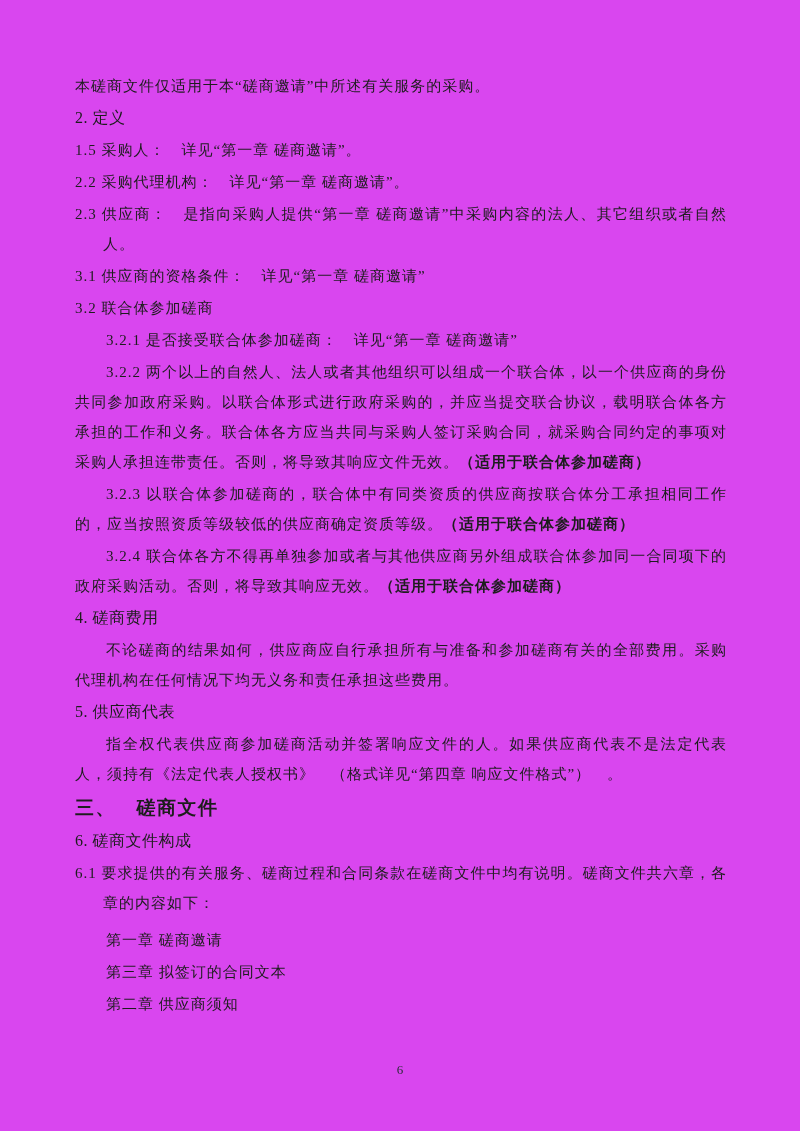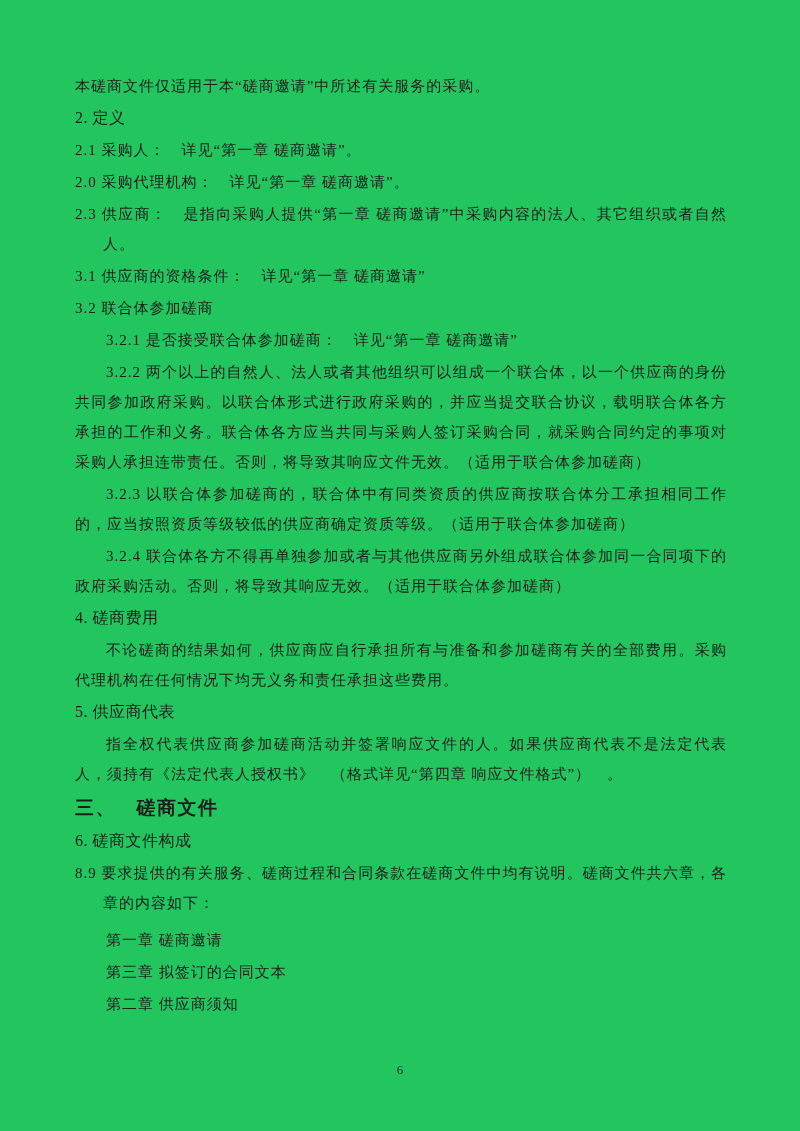--- a/index.html
+++ b/index.html
@@ -1,53 +1,53 @@
 <!DOCTYPE html>
 <html><head>
 <meta charset="utf-8">
 <style>
   html,body { margin:0; padding:0; background:#ffffff; }
   .page {
-    position:relative; width:800px; height:1131px; background:#22c55e;
+    position:relative; width:800px; height:1131px; background:#d946ef;
     font-family:"Liberation Serif","DejaVu Serif",serif;
     color:#1d1d1d; overflow:hidden;
   }
   .content {
     position:absolute; left:75px; top:71px; width:652px;
     font-size:15px; line-height:30px; letter-spacing:1px;
   }
   .content p { margin:0 0 2px 0; }
   .h   { font-size:16px; font-weight:400; margin:3px 0 3px 0; letter-spacing:0.5px; }
   .center-h {
     font-size:19px; font-weight:700;
     line-height:33px; margin:7px 0 5px 0; letter-spacing:1.5px;
   }
   .j   { text-align:justify; }
   .ti  { text-indent:31px; }      
   .hang{ padding-left:28px; text-indent:-28px; } 
   .chapters { margin-top:7px; }
   .chapter  { text-indent:31px; margin-bottom:2px; }
-  .bold-note { font-weight:400; }
+  .bold-note { font-weight:700; }
   .pageno {
     position:absolute; top:1060px; left:0; width:100%;
     text-align:center; font-size:13px; line-height:20px;
     color:#2b2b3a; letter-spacing:0;
   }
 </style>
 </head>
 <body>
 
 <div class="page">
   <div class="content">
 
     <p class="j">本磋商文件仅适用于本“磋商邀请”中所述有关服务的采购。</p>
 
     <p class="h">2. 定义</p>
-    <p>2.1 采购人：　详见“第一章 磋商邀请”。</p>
-    <p>2.0 采购代理机构：　详见“第一章 磋商邀请”。</p>
+    <p>1.5 采购人：　详见“第一章 磋商邀请”。</p>
+    <p>2.2 采购代理机构：　详见“第一章 磋商邀请”。</p>
     <p class="j hang">2.3 供应商：　是指向采购人提供“第一章 磋商邀请”中采购内容的法人、其它组织或者自然人。</p>
 
     <p>3.1 供应商的资格条件：　详见“第一章 磋商邀请”</p>
     <p>3.2 联合体参加磋商</p>
     <p class="ti">3.2.1 是否接受联合体参加磋商：　详见“第一章 磋商邀请”</p>
 
     <p class="j ti"><span>3.2.2 两个以上的自然人、法人或者其他组织可以组成一个联合体，以一个供应商的身份共同参加政府采购。以联合体形式进行政府采购的，并应当提交联合协议，载明联合体各方承担的工作和义务。联合体各方应当共同与采购人签订采购合同，就采购合同约定的事项对采购人承担连带责任。否则，将导致其响应文件无效。</span><span class="bold-note">（适用于联合体参加磋商）</span></p>
 
     <p class="j ti"><span>3.2.3 以联合体参加磋商的，联合体中有同类资质的供应商按联合体分工承担相同工作的，应当按照资质等级较低的供应商确定资质等级。</span><span class="bold-note">（适用于联合体参加磋商）</span></p>
 
@@ -55,21 +55,21 @@
 
     <p class="h">4. 磋商费用</p>
     <p class="j ti">不论磋商的结果如何，供应商应自行承担所有与准备和参加磋商有关的全部费用。采购代理机构在任何情况下均无义务和责任承担这些费用。</p>
 
     <p class="h">5. 供应商代表</p>
     <p class="j ti">指全权代表供应商参加磋商活动并签署响应文件的人。如果供应商代表不是法定代表人，须持有《法定代表人授权书》　（格式详见“第四章 响应文件格式”）　。</p>
 
     <p class="center-h">三、　磋商文件</p>
 
     <p class="h">6. 磋商文件构成</p>
-    <p class="j hang">8.9 要求提供的有关服务、磋商过程和合同条款在磋商文件中均有说明。磋商文件共六章，各章的内容如下：</p>
+    <p class="j hang">6.1 要求提供的有关服务、磋商过程和合同条款在磋商文件中均有说明。磋商文件共六章，各章的内容如下：</p>
 
     <div class="chapters">
       <p class="chapter">第一章 磋商邀请</p>
       <p class="chapter">第三章 拟签订的合同文本</p>
       <p class="chapter">第二章 供应商须知</p>
     </div>
 
   </div>
 
   <div class="pageno">6</div>

